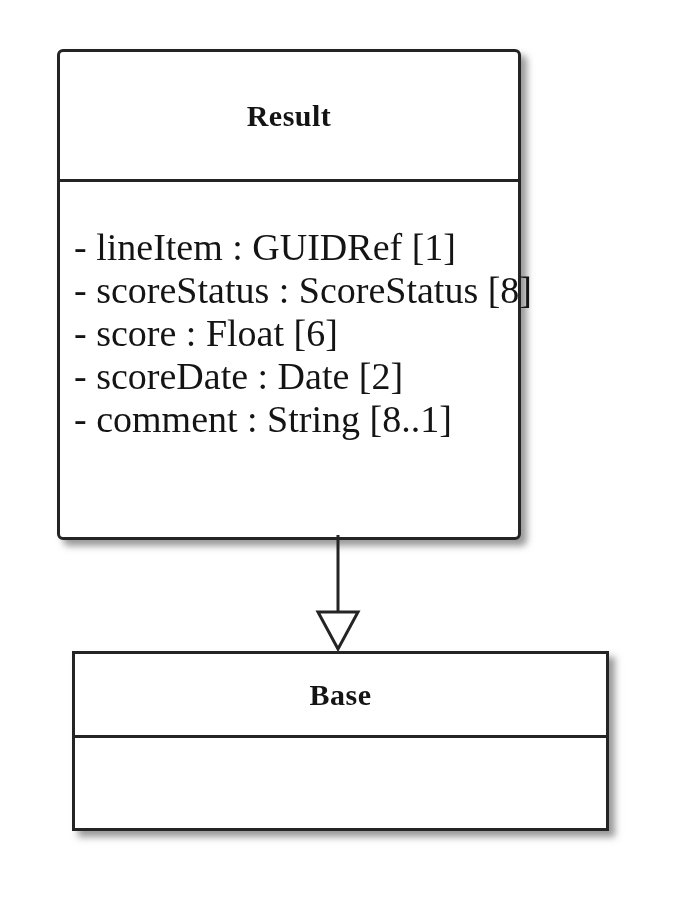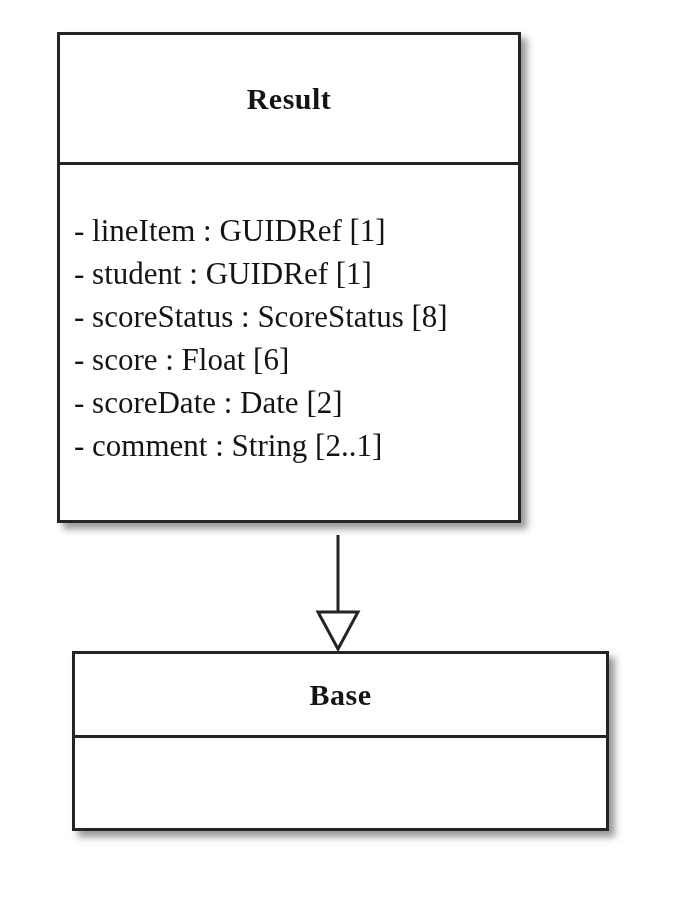--- a/index.html
+++ b/index.html
@@ -19,23 +19,24 @@
   }
   .uml-class {
     position: absolute;
     box-sizing: border-box;
     background: #ffffff;
     border: 3px solid #242424;
     box-shadow: 6px 6px 7px rgba(70, 70, 70, 0.55);
   }
   .uml-class--result {
     left: 57px;
-    top: 32px;
+    top: 49px;
     width: 464px;
     height: 491px;
+    border-radius: 6px;
   }
   .uml-class--base {
     left: 72px;
     top: 651px;
     width: 537px;
     height: 180px;
   }
   .uml-title {
     box-sizing: border-box;
     border-bottom: 3px solid #242424;
@@ -48,21 +49,21 @@
   }
   .uml-class--result .uml-title {
     height: 130px;
   }
   .uml-class--base .uml-title {
     height: 84px;
   }
   .uml-attrs {
     box-sizing: border-box;
     padding: 44px 8px 0 14px;
-    font-size: 31px;
+    font-size: 38px;
     line-height: 43px;
     white-space: nowrap;
   }
   .uml-class--base .uml-attrs {
     height: 90px;
     padding: 0;
   }
   .uml-arrow {
     position: absolute;
     left: 298px;
@@ -73,25 +74,24 @@
 </style>
 </head>
 <body>
 
 <div class="stage">
 
   <div class="uml-class uml-class--result">
     <div class="uml-title">Result</div>
     <div class="uml-attrs">
       <div>- lineItem : GUIDRef [1]</div>
-      <div>- student : GUIDRef [1]</div>
       <div>- scoreStatus : ScoreStatus [8]</div>
       <div>- score : Float [6]</div>
       <div>- scoreDate : Date [2]</div>
-      <div>- comment : String [2..1]</div>
+      <div>- comment : String [8..1]</div>
     </div>
   </div>
 
   <svg class="uml-arrow" viewBox="0 0 80 117" xmlns="http://www.w3.org/2000/svg">
     <line x1="40" y1="0" x2="40" y2="78" stroke="#242424" stroke-width="3"></line>
     <polygon points="20,77 60,77 40,114" fill="#ffffff" stroke="#242424" stroke-width="3" stroke-linejoin="miter"></polygon>
   </svg>
 
   <div class="uml-class uml-class--base">
     <div class="uml-title">Base</div>

